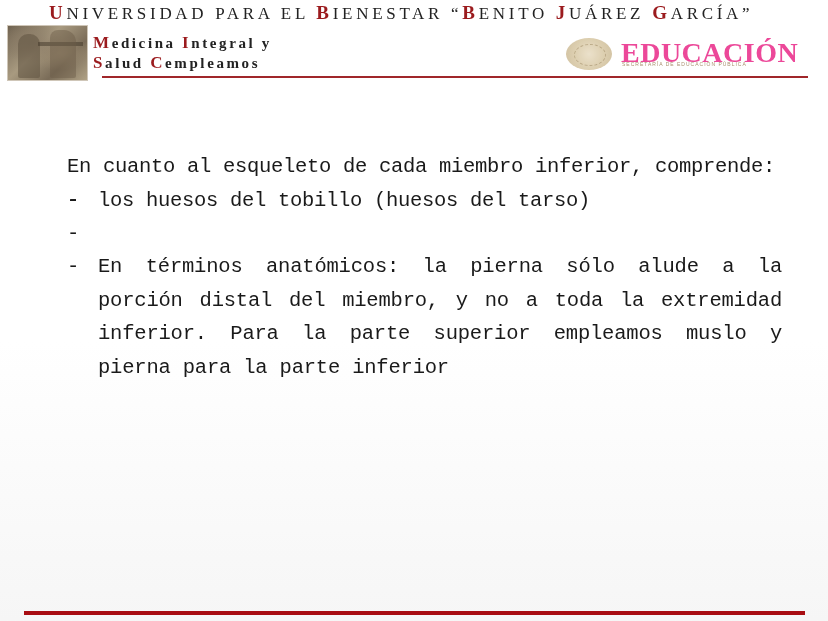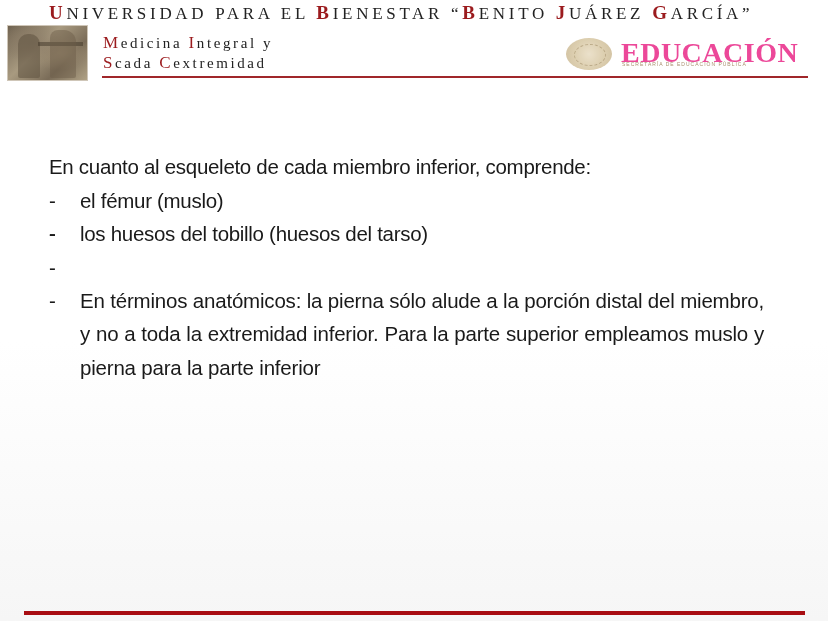--- a/index.html
+++ b/index.html
@@ -19,44 +19,44 @@
     background:
       radial-gradient(ellipse at 30% 30%, #8c7d68 0%, transparent 40%),
       radial-gradient(ellipse at 65% 50%, #9a8a70 0%, transparent 45%),
       linear-gradient(135deg, #6f6250 0%, #a89a80 40%, #7a6c58 70%, #b0a286 100%);
     border:1px solid #cfc6b8;
   }
   .mural .fig1 { position:absolute; left:10px; top:8px; width:22px; height:44px; background:#5e523f; opacity:.55; border-radius:10px 10px 2px 2px; }
   .mural .fig2 { position:absolute; left:42px; top:4px; width:26px; height:48px; background:#6a5c47; opacity:.45; border-radius:8px 12px 2px 2px; }
   .mural .bar { position:absolute; left:30px; top:16px; width:45px; height:4px; background:#3f3628; opacity:.5; }
   .program {
-    position:absolute; left:103px; top:33px;
+    position:absolute; left:93px; top:33px;
     font-family: "Liberation Serif", "DejaVu Serif", serif;
-    font-size:15px; font-weight:normal; color:#222; letter-spacing:2.6px; line-height:20px;
+    font-size:15px; font-weight:bold; color:#222; letter-spacing:2.6px; line-height:20px;
   }
   .program .cap { color:#9b1b1e; font-size:17px; }
   .header-rule { position:absolute; left:102px; top:76px; width:706px; height:2px; background:#a0262a; }
   .seal {
     position:absolute; left:566px; top:38px; width:46px; height:32px; border-radius:50%;
     background: radial-gradient(circle, #e8dcc2 0%, #d8c8a4 50%, #c7b48e 100%);
     opacity:.85;
   }
   .seal::after { content:""; position:absolute; left:8px; top:6px; width:30px; height:20px; border-radius:50%; border:1px dashed #b09c74; }
   .edu-word {
     position:absolute; left:621px; top:37px;
     font-family: "Liberation Serif", "DejaVu Serif", serif;
     font-size:28px; font-weight:bold; color:#ec4899; letter-spacing:0.5px;
   }
   .edu-sub {
     position:absolute; left:622px; top:61px;
     font-size:5px; letter-spacing:1px; color:#a8906e; white-space:nowrap;
   }
   .content {
-    position:absolute; left:49px; top:150px; width:715px;
-    font-family: Liberation Sans, sans-serif;
+    position:absolute; left:67px; top:150px; width:715px;
+    font-family: Liberation Mono, monospace;
     font-size:20.5px; color:#1a1a1a; line-height:33.5px;
   }
   .intro { white-space:nowrap; letter-spacing:-0.3px; }
   .item { position:relative; padding-left:31px; white-space:nowrap; letter-spacing:-0.3px; }
   .dash { position:absolute; left:0; top:0; }
   .gap { height:33px; }
   .para { position:relative; padding-left:31px; text-align:justify; letter-spacing:-0.2px; }
   .bottom-rule { position:absolute; left:24px; top:611px; width:781px; height:4px; background:#a80d12; }
 </style>
 </head>
@@ -67,32 +67,32 @@
 </div>
 
 <div class="mural">
   <div class="fig1"></div>
   <div class="bar"></div>
   <div class="fig2"></div>
 </div>
 
 <div class="program">
   <div><span class="cap">M</span><span>edicina </span><span class="cap">I</span><span>ntegral y</span></div>
-  <div><span class="cap">S</span><span>cada </span><span class="cap">C</span><span>extremidad</span></div>
+  <div><span class="cap">S</span><span>alud </span><span class="cap">C</span><span>empleamos</span></div>
 </div>
 
 <div class="seal"></div>
 <div class="edu-word">EDUCACIÓN</div>
 <div class="edu-sub">SECRETARÍA DE EDUCACIÓN PÚBLICA</div>
 
 <div class="header-rule"></div>
 
 <div class="content">
   <div class="intro">En cuanto al esqueleto de cada miembro inferior, comprende:</div>
-  <div class="item"><span class="dash">-</span><span>el fémur (muslo)</span></div>
+  <div class="item"><span class="dash">-</span></div>
   <div class="item"><span class="dash">-</span></div>
   <div class="item"><span class="dash">-</span></div>
   <div class="item"><span class="dash">-</span><span>los huesos del tobillo (huesos del tarso)</span></div>
   <div class="item"><span class="dash">-</span></div>
   <div class="gap"></div>
   <div class="para"><span class="dash">-</span><span>En términos anatómicos: la pierna sólo alude a la porción distal del miembro, y no a toda la extremidad inferior. Para la parte superior empleamos muslo y pierna para la parte inferior</span></div>
 </div>
 
 <div class="bottom-rule"></div>
 

